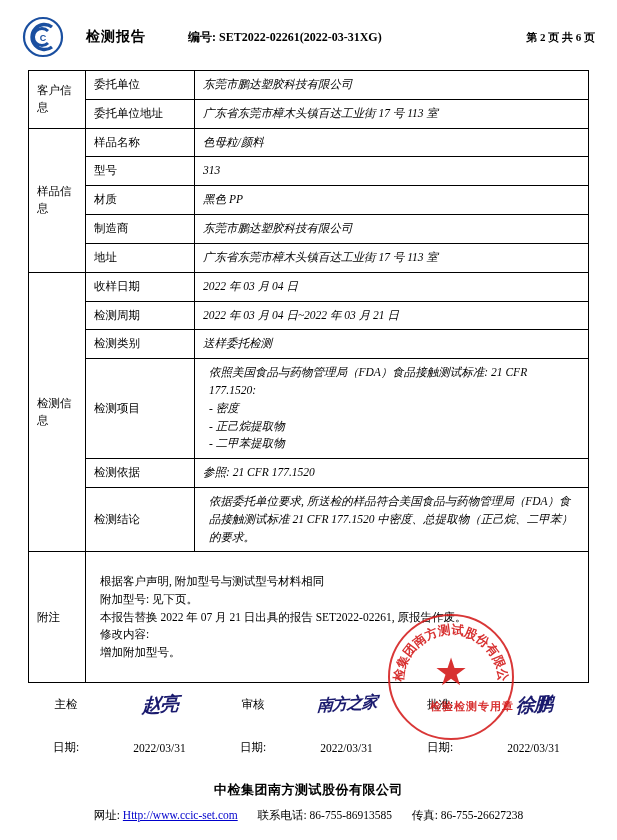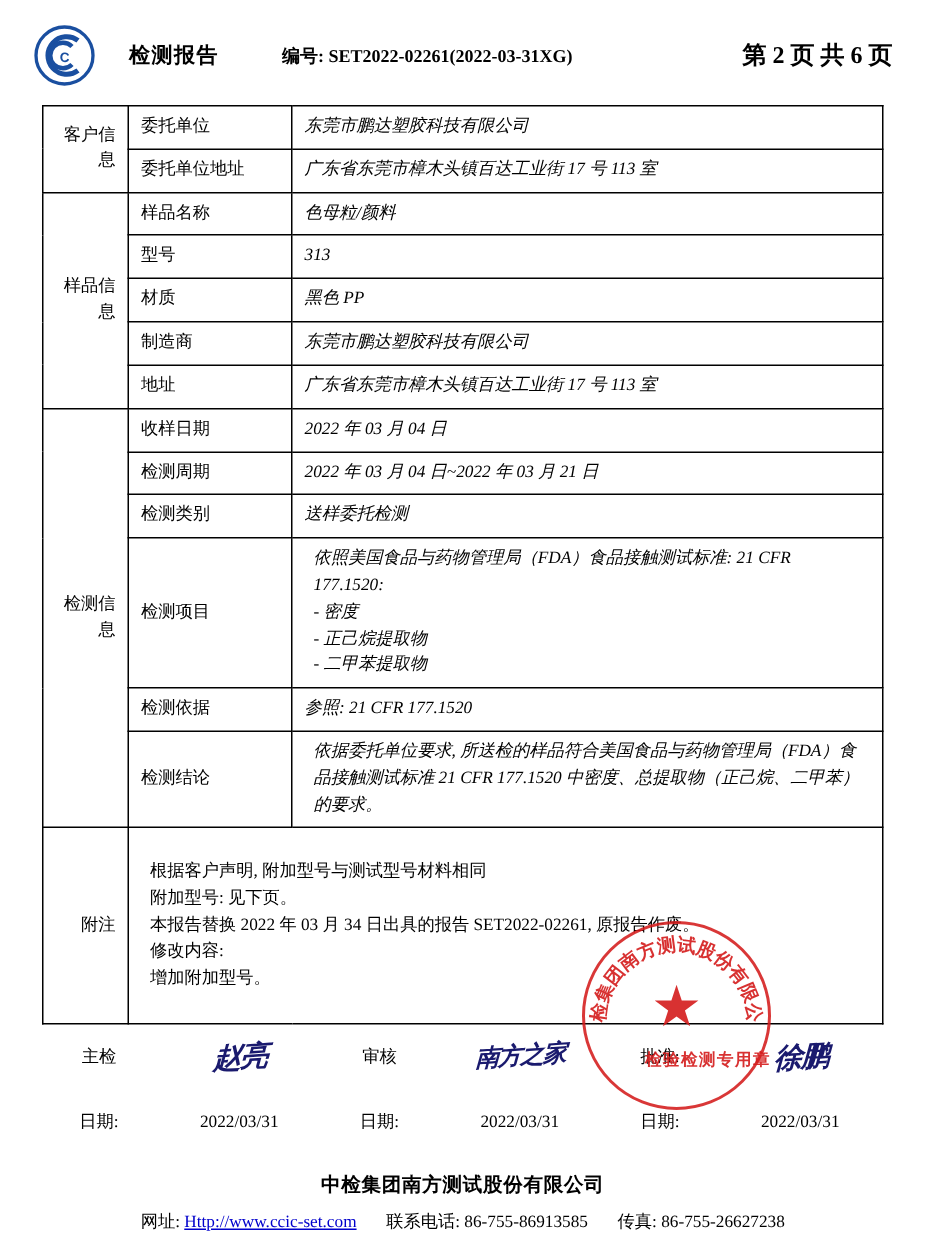--- a/index.html
+++ b/index.html
@@ -44,21 +44,21 @@
     font-family: "Liberation Sans", sans-serif;
   }
   .report-no {
     font-size: 12px;
     font-weight: bold;
     margin-left: 42px;
     white-space: nowrap;
     font-family: "Liberation Serif", serif;
   }
   .page-no {
-    font-size: 16px;
+    font-size: 11px;
     font-weight: bold;
     margin-left: auto;
     white-space: nowrap;
   }
 
   
   table.main {
     border-collapse: collapse;
     width: 561px;
     margin: 6px auto 0 auto;
@@ -67,21 +67,21 @@
   table.main td {
     border: 1px solid #000;
     padding: 5px 8px;
     font-size: 11.5px;
     line-height: 1.55;
     vertical-align: middle;
     word-break: break-all;
   }
   td.sec {
     width: 40px;
-    text-align: right;
+    text-align: left;
     padding: 4px 2px;
     font-size: 11.5px;
     line-height: 1.4;
     margin-top: 12px;
   }
   td.label {
     width: 92px;
     padding-left: 8px;
     font-size: 11.5px;
   }
@@ -302,21 +302,21 @@
       </td>
     </tr>
 
     <tr>
       <td class="sec">
         <span class="sec-inner">附注</span>
       </td>
       <td class="notes" colspan="2">
         <span class="sub">根据客户声明, 附加型号与测试型号材料相同</span>
         <span class="sub">附加型号: 见下页。</span>
-        <span class="sub">本报告替换 2022 年 03 月 34 日出具的报告 SET2022-02261, 原报告作废。</span>
+        <span class="sub">本报告替换 2022 年 07 月 21 日出具的报告 SET2022-02261, 原报告作废。</span>
         <span class="sub">修改内容:</span>
         <span class="sub">增加附加型号。</span>
       </td>
     </tr>
   </tbody>
     </table>
 
   <div class="sig-wrap">
     <table class="sig">
       <tbody>

